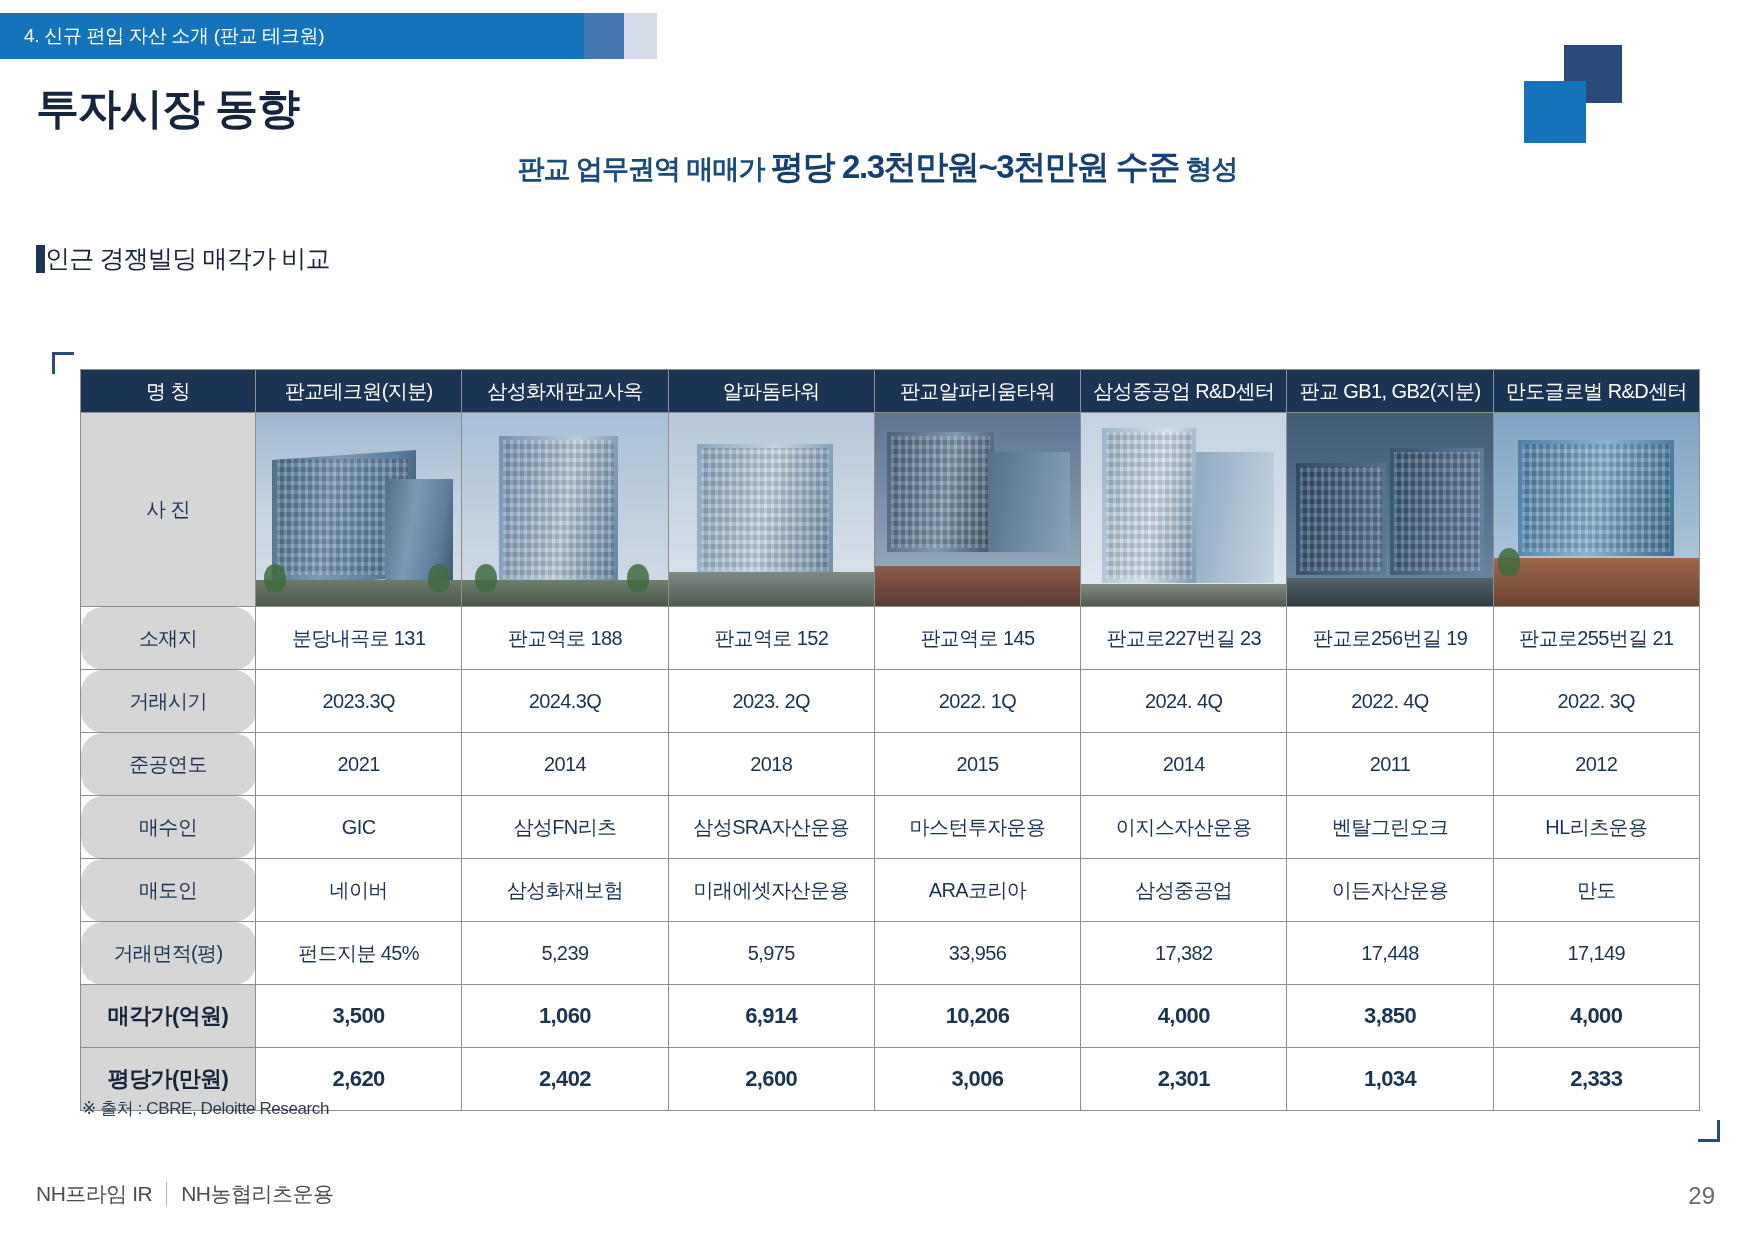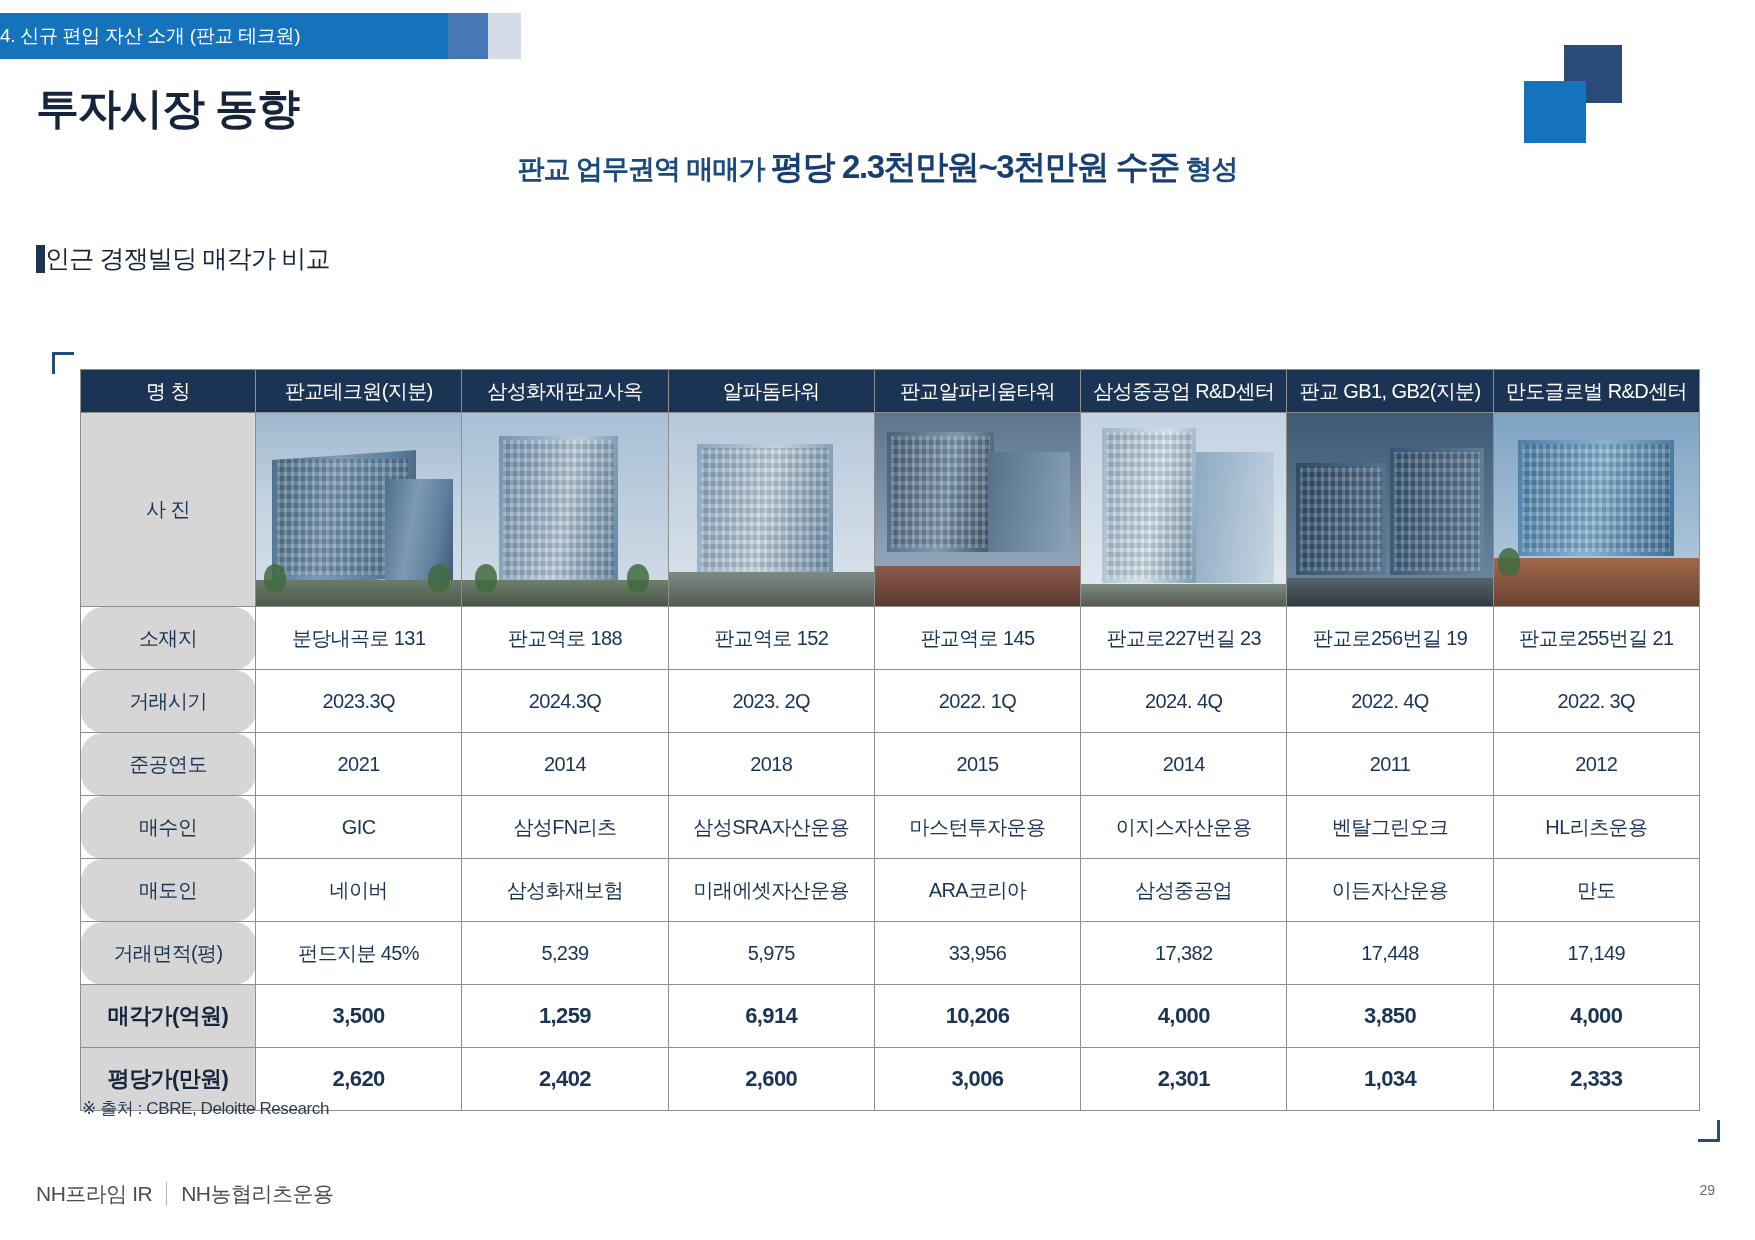--- a/index.html
+++ b/index.html
@@ -24,23 +24,24 @@
   .topbar {
     position: absolute;
     top: 13px;
     left: 0;
     height: 46px;
     display: flex;
     align-items: stretch;
   }
   .topbar-main {
     background: #1473bb;
-    width: 448px;
+    width: 584px;
     display: flex;
     align-items: center;
+    padding-left: 24px;
   }
   .topbar-label {
     color: #ffffff;
     font-size: 19px;
     letter-spacing: -0.3px;
     white-space: nowrap;
   }
   .topbar-block-mid {
     width: 40px;
     background: #4578b4;
@@ -250,21 +251,21 @@
   }
   .footer-div {
     width: 1px;
     height: 24px;
     background: #b5b5b5;
   }
   .page-num {
     position: absolute;
     right: 40px;
     top: 1182px;
-    font-size: 14px;
+    font-size: 24px;
     color: #6a6a6a;
   }
 </style>
 </head>
 <body>
 
 <div class="slide">
 
   <div class="topbar">
     <div class="topbar-main">
@@ -445,21 +446,21 @@
           <td>5,975</td>
           <td>33,956</td>
           <td>17,382</td>
           <td>17,448</td>
           <td>17,149</td>
         </tr>
 
         <tr class="r-emph">
           <td class="rowlabel bold">매각가(억원)</td>
           <td>3,500</td>
-          <td>1,259</td>
+          <td>1,060</td>
           <td>6,914</td>
           <td>10,206</td>
           <td>4,000</td>
           <td>3,850</td>
           <td>4,000</td>
         </tr>
 
         <tr class="r-emph">
           <td class="rowlabel bold">평당가(만원)</td>
           <td>2,620</td>

